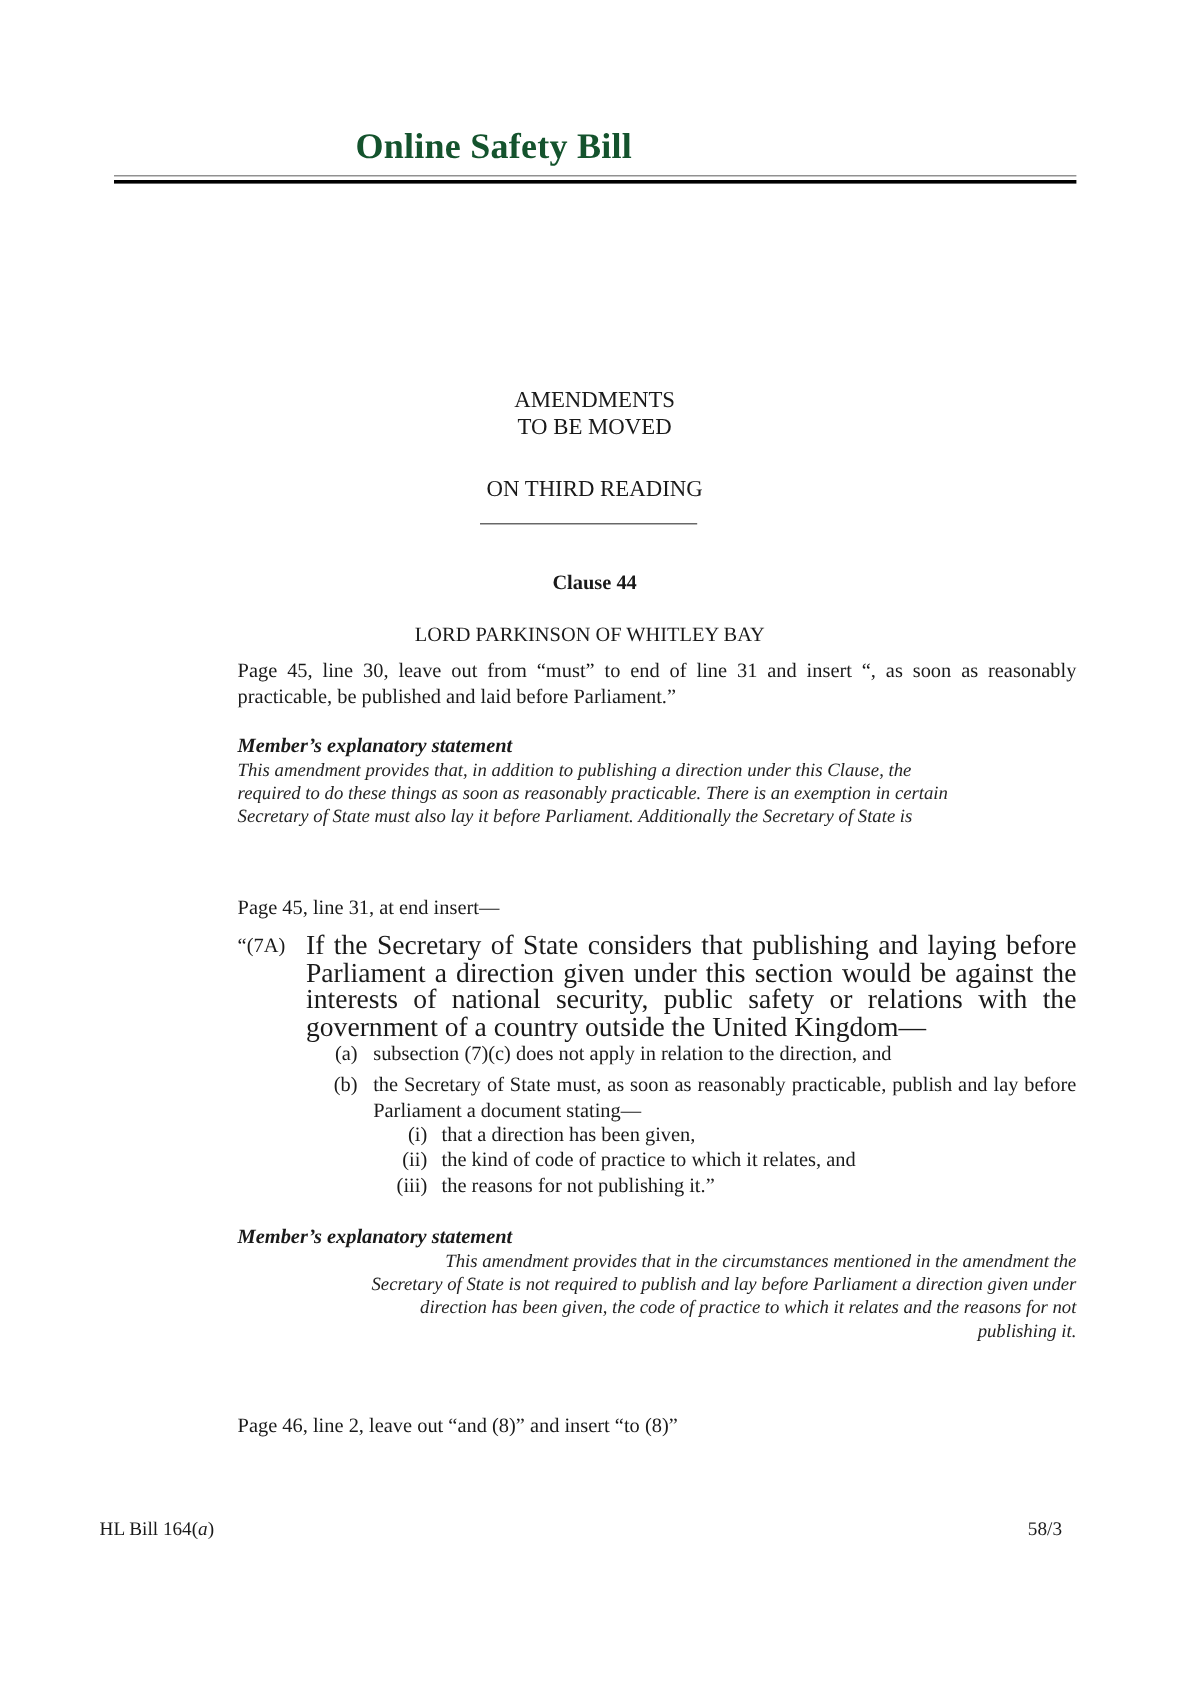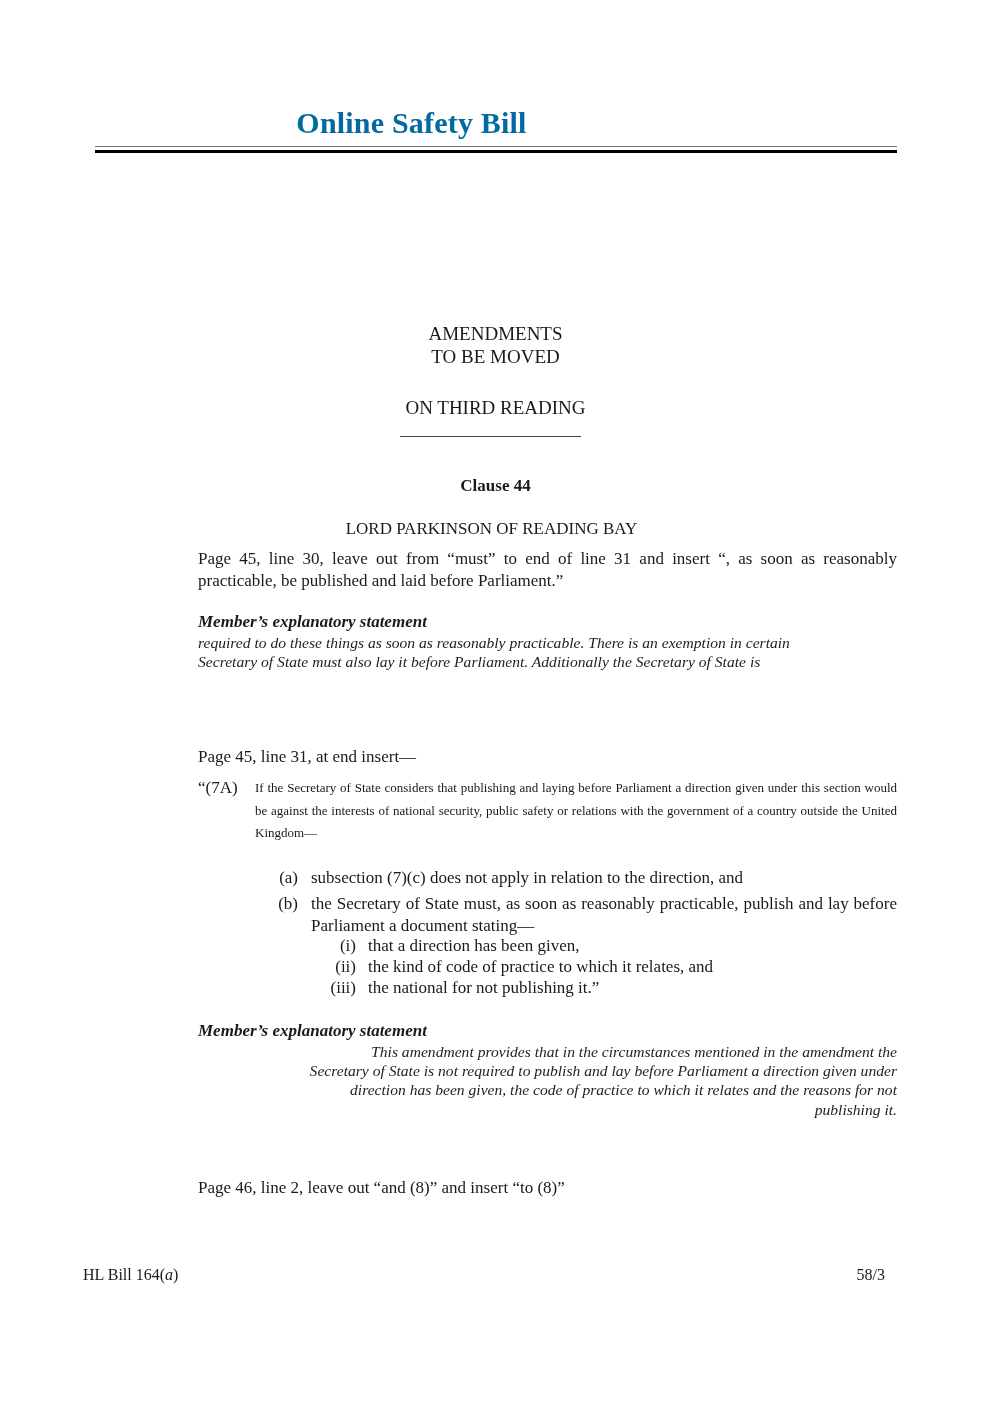--- a/index.html
+++ b/index.html
@@ -17,21 +17,21 @@
     }
     .abs { position: absolute; }
 
     
     .doc-title {
       left: 0; width: 823px; top: 106px;
       text-align: center;
       font-size: 30px;
       font-weight: bold;
       letter-spacing: 0.2px;
-      color: #0369a1;
+      color: #14532d;
     }
     .rule-thin {
       left: 95px; width: 802px; top: 146px; height: 1px;
       background: #777;
     }
     .rule-thick {
       left: 95px; width: 802px; top: 150px; height: 3px;
       background: #000;
     }
 
@@ -85,21 +85,21 @@
     .stmt-body div { white-space: nowrap; }
 
     
     .sub-label {
       left: 198px; width: 56px;
       font-size: 17px;
       line-height: 22px;
     }
     .sub-text {
       left: 255px; width: 642px;
-      font-size: 13px;
+      font-size: 23px;
       line-height: 22.5px;
     }
     .para-label {
       font-size: 17px;
       line-height: 22px;
       text-align: right;
     }
     .para-text {
       font-size: 17px;
       line-height: 22px;
@@ -121,26 +121,27 @@
 <div class="abs doc-title">Online Safety Bill</div>
 <div class="abs rule-thin"></div>
 <div class="abs rule-thick"></div>
 
 <div class="abs center-line" style="top:307px;">AMENDMENTS</div>
 <div class="abs center-line" style="top:330px;">TO BE MOVED</div>
 <div class="abs center-line" style="top:381px;">ON THIRD READING</div>
 <div class="abs short-rule"></div>
 
 <div class="abs clause-heading">Clause 44</div>
-<div class="abs member-name"><span>LORD PARKINSON OF READING BAY</span></div>
+<div class="abs member-name"><span>LORD PARKINSON OF WHITLEY BAY</span></div>
 
 <div class="abs para justify" style="top:548px;">Page 45, line 30, leave out from “must” to end of line 31 and insert “, as soon as reasonably practicable, be published and laid before Parliament.”</div>
 
 <div class="abs stmt-head" style="top:612px;">Member’s explanatory statement</div>
 <div class="abs stmt-body" style="top:633px;">
+  <div>This amendment provides that, in addition to publishing a direction under this Clause, the</div>
   <div>required to do these things as soon as reasonably practicable. There is an exemption in certain</div>
   <div>Secretary of State must also lay it before Parliament. Additionally the Secretary of State is</div>
 </div>
 
 <div class="abs para" style="top:746px;">Page 45, line 31, at end insert—</div>
 
 <div class="abs sub-label" style="top:777px;">“(7A)</div>
 <div class="abs sub-text justify" style="top:777px;">If the Secretary of State considers that publishing and laying before Parliament a direction given under this section would be against the interests of national security, public safety or relations with the government of a country outside the United Kingdom—</div>
 
 <div class="abs para-label" style="left:268px; width:30px; top:867px;">(a)</div>
@@ -149,21 +150,21 @@
 <div class="abs para-label" style="left:268px; width:30px; top:893px;">(b)</div>
 <div class="abs para-text justify" style="left:311px; width:586px; top:893px;">the Secretary of State must, as soon as reasonably practicable, publish and lay before Parliament a document stating—</div>
 
 <div class="abs para-label" style="left:320px; width:36px; top:935px;">(i)</div>
 <div class="abs para-text" style="left:368px; width:529px; top:935px;">that a direction has been given,</div>
 
 <div class="abs para-label" style="left:320px; width:36px; top:956px;">(ii)</div>
 <div class="abs para-text" style="left:368px; width:529px; top:956px;">the kind of code of practice to which it relates, and</div>
 
 <div class="abs para-label" style="left:320px; width:36px; top:977px;">(iii)</div>
-<div class="abs para-text" style="left:368px; width:529px; top:977px;">the national for not publishing it.”</div>
+<div class="abs para-text" style="left:368px; width:529px; top:977px;">the reasons for not publishing it.”</div>
 
 <div class="abs stmt-head" style="top:1021px;">Member’s explanatory statement</div>
 <div class="abs stmt-body" style="top:1042px;text-align:right;">
   <div>This amendment provides that in the circumstances mentioned in the amendment the</div>
   <div>Secretary of State is not required to publish and lay before Parliament a direction given under</div>
   <div>direction has been given, the code of practice to which it relates and the reasons for not</div>
   <div>publishing it.</div>
 </div>
 
 <div class="abs para" style="top:1177px;">Page 46, line 2, leave out “and (8)” and insert “to (8)”</div>

